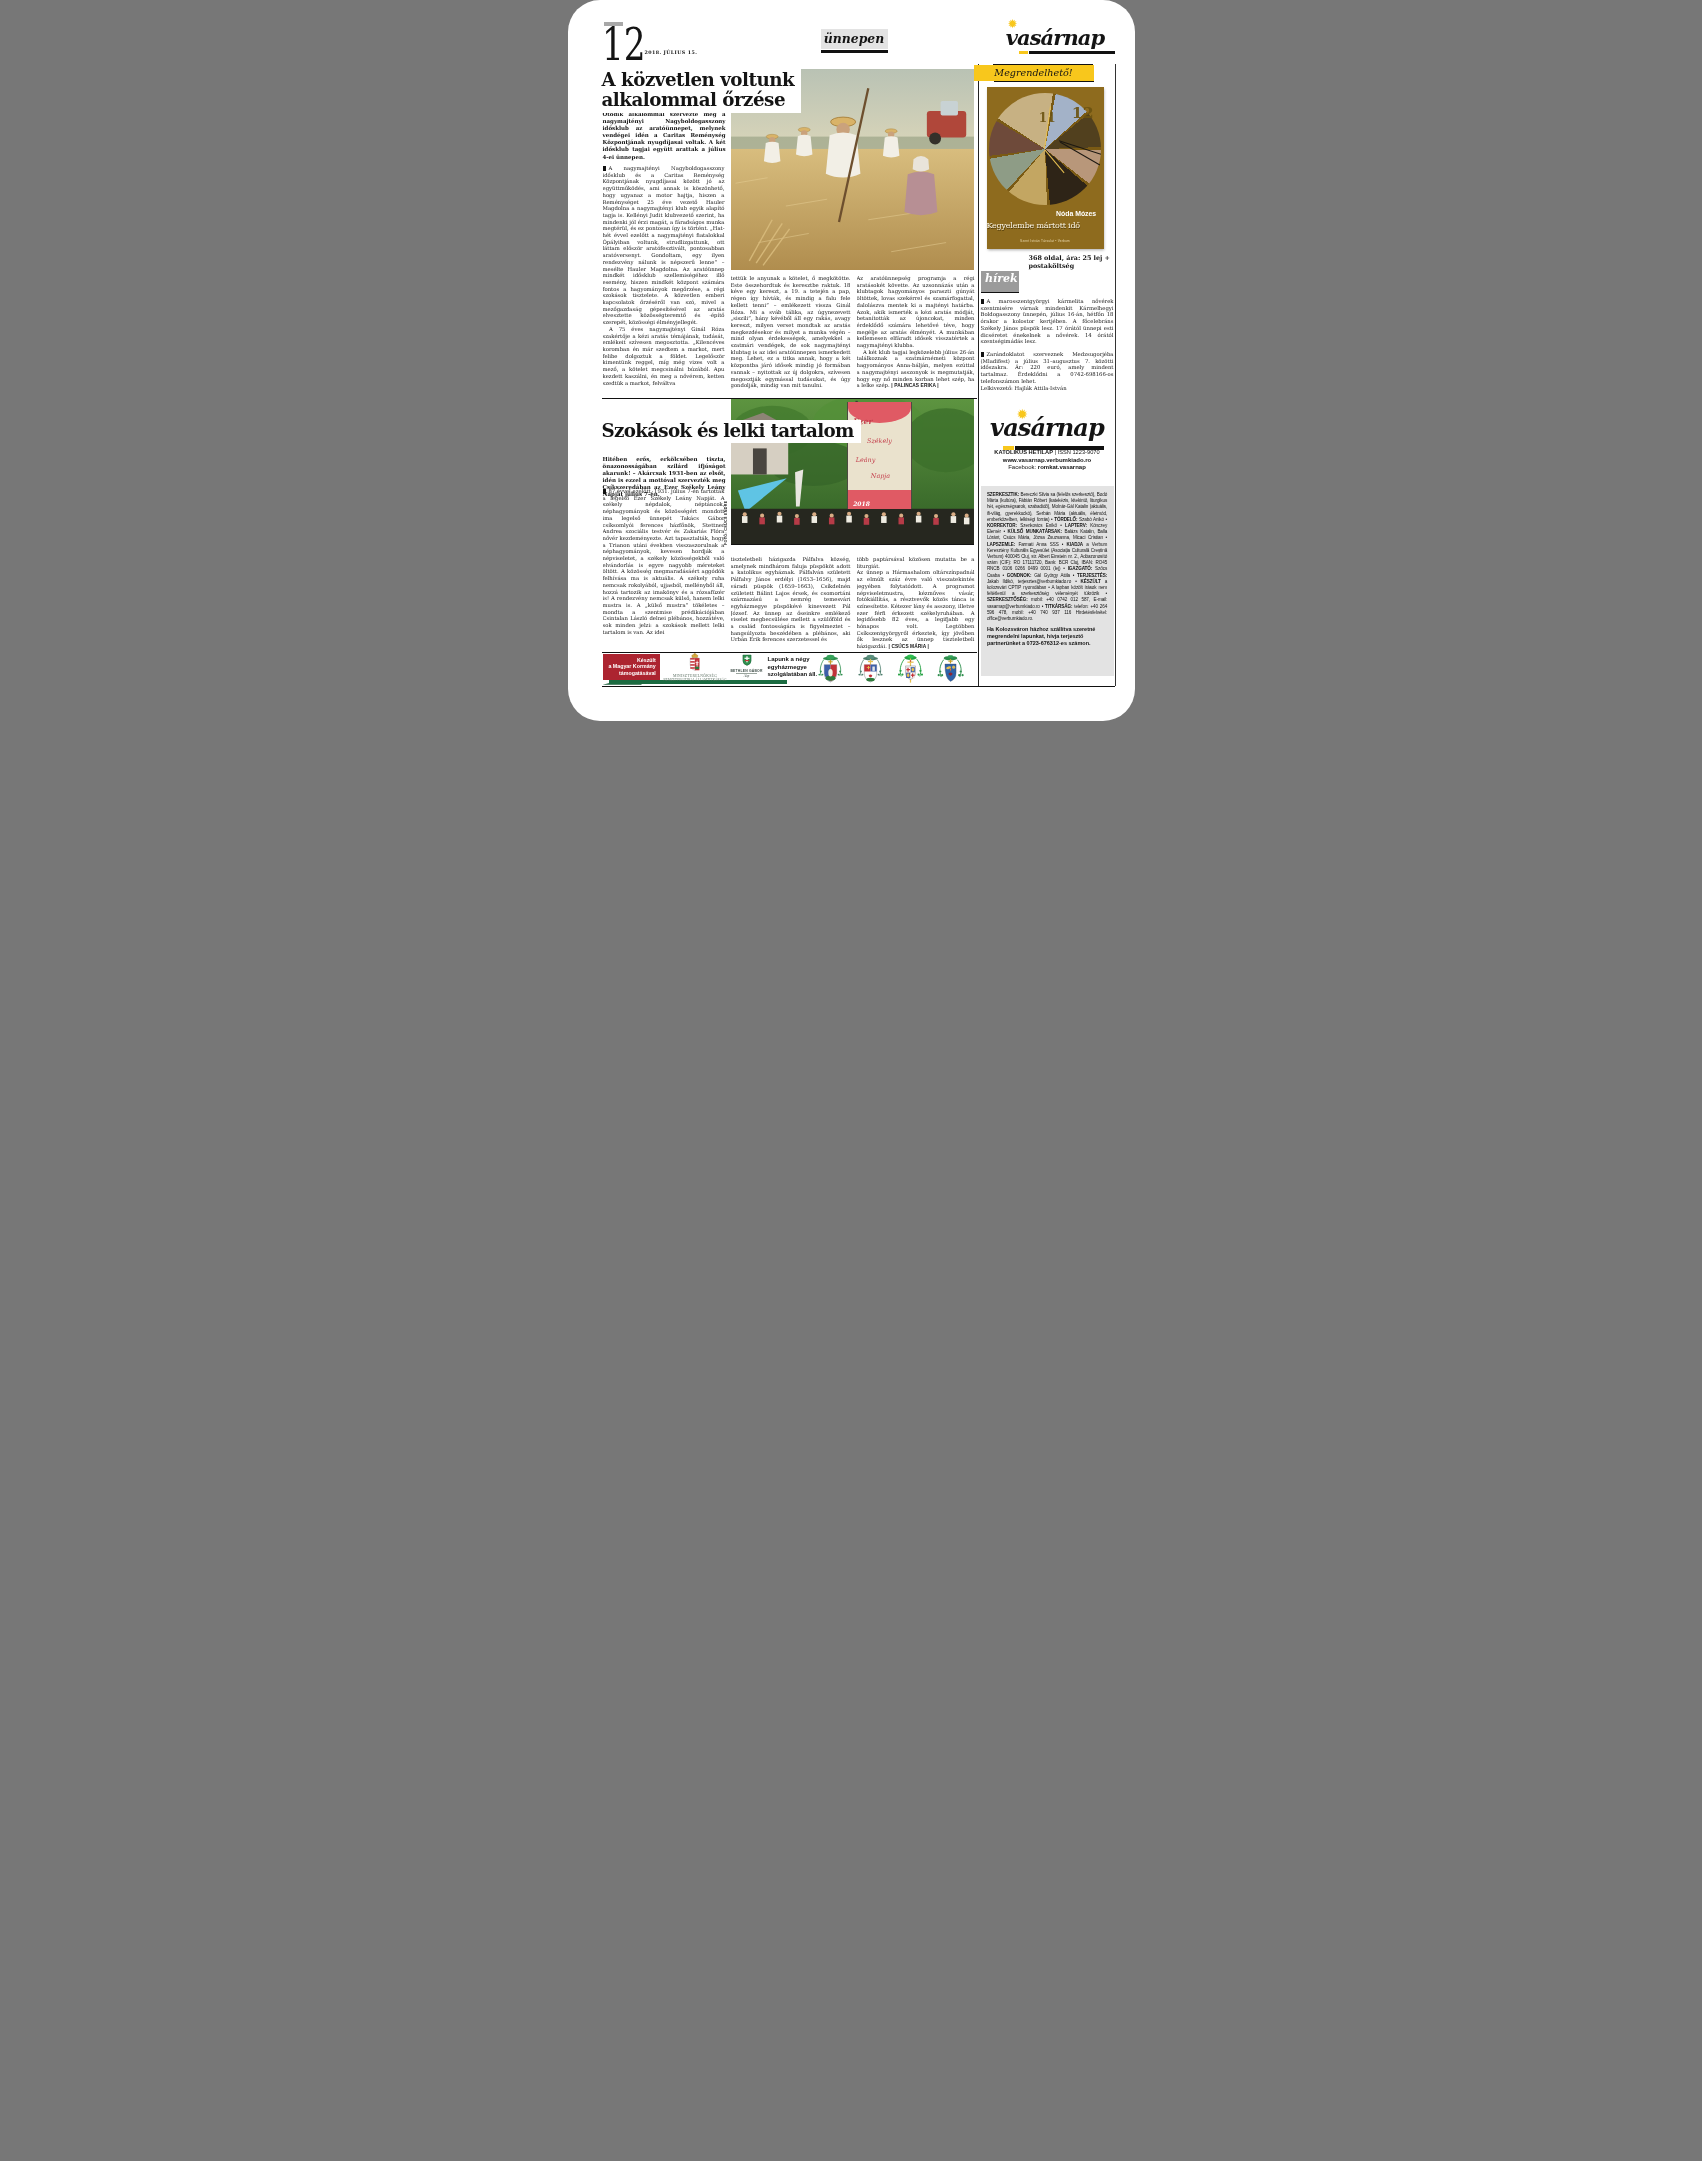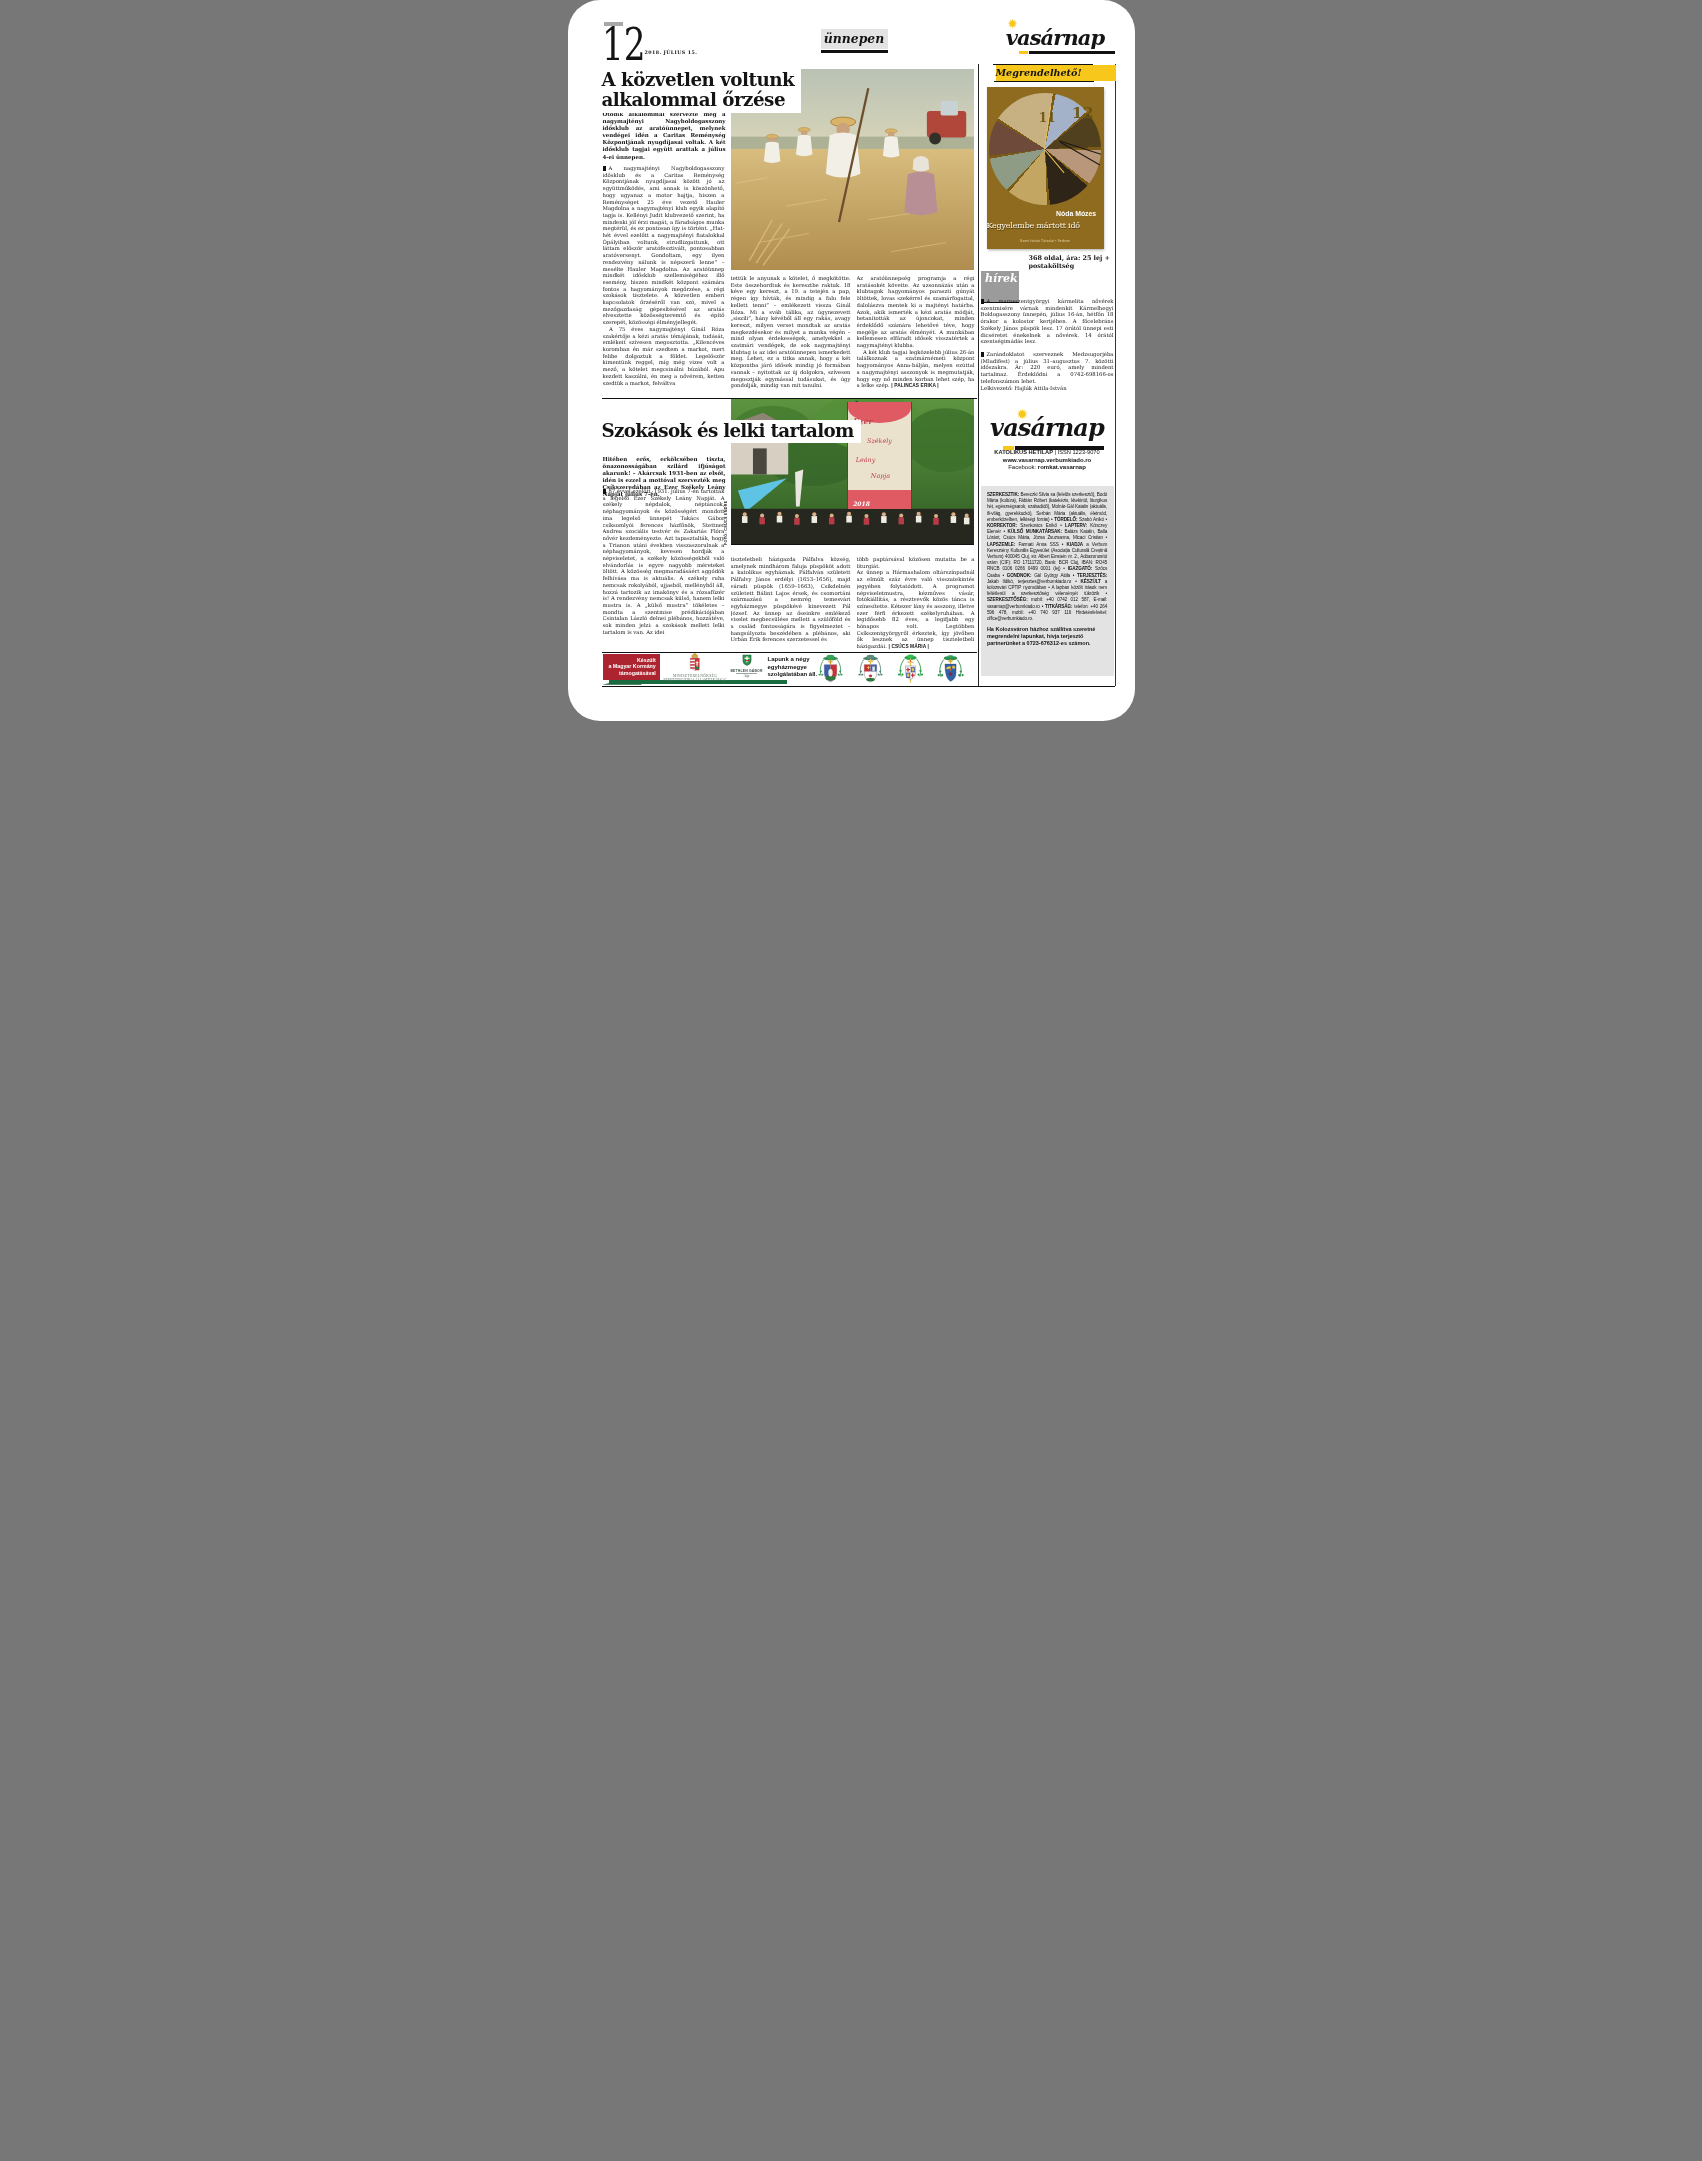--- a/index.html
+++ b/index.html
@@ -198,40 +198,40 @@
   </div>
   <div class="abs body-col" style="left:163px;top:556px;width:120px;height:94px;">
     <p>tiszteletbeli házigazda Pálfalva község, amelynek mindhárom faluja püspököt adott a katolikus egyháznak. Pálfalván született Pálfalvy János erdélyi (1653–1656), majd váradi püspök (1659–1663), Csíkdelnén született Bálint Lajos érsek, és csomortáni származású a nemrég temesvári egyházmegye püspökévé kinevezett Pál József. Az ünnep az őseinkre emlékező viselet megbecsülése mellett a szülőföld és a család fontosságára is figyelmeztet – hangsúlyozta beszédében a plébános, aki Urbán Erik ferences szerzetessel és</p>
   </div>
   <div class="abs body-col" style="left:289px;top:556px;width:118px;height:94px;">
     <p>több paptársával közösen mutatta be a liturgiát.</p>
     <p><span>Az ünnep a Hármashalom oltárszínpadnál az elmúlt száz évre való visszatekintés jegyében folytatódott. A programot népviseletmustra, kézműves vásár, fotókiállítás, a résztvevők közös tánca is színesítette. Kétezer lány és asszony, illetve ezer férfi érkezett székelyruhában. A legidősebb 82 éves, a legifjabb egy hónapos volt. Legtöbben Csíkszentgyörgyről érkeztek, így jövőben ők lesznek az ünnep tiszteletbeli házigazdái.</span> <b class="byline">| CSÚCS MÁRIA |</b></p>
   </div>
 
   <div class="abs rule" style="left:425px;top:64px;width:100px;height:1.4px;"></div>
-  <div class="abs" style="left:428px;top:65px;width:120px;height:15.6px;background:var(--accent-yellow);font-style:italic;font-weight:bold;font-size:9.6px;line-height:15.6px;">Megrendelhető!</div>
+  <div class="abs" style="left:406px;top:65px;width:120px;height:15.6px;background:var(--accent-yellow);text-align:center;font-style:italic;font-weight:normal;font-size:9.6px;line-height:15.6px;">Megrendelhető!</div>
   <div class="abs rule" style="left:426px;top:81px;width:100px;height:1.4px;"></div>
 
   <div class="abs" style="left:419px;top:87px;width:117px;height:162px;background:var(--book-brown);box-shadow:1.4px 1.8px 2.7px rgba(0,0,0,.35);">
     <div class="abs" style="left:2.3px;top:5.5px;width:112px;height:112px;border-radius:50%;
         background:conic-gradient(from -30deg,#c7b183 0 38deg,#7a5a14 38deg 41deg,#a3b2c8 41deg 78deg,#7a5a14 78deg 81deg,#51401e 81deg 118deg,#7a5a14 118deg 121deg,#b8977a 121deg 158deg,#7a5a14 158deg 161deg,#2e2417 161deg 205deg,#7a5a14 205deg 208deg,#c3a662 208deg 250deg,#7a5a14 250deg 253deg,#8e9c86 253deg 290deg,#7a5a14 290deg 293deg,#6e4a3a 293deg 330deg,#7a5a14 330deg 333deg,#c7b183 333deg 360deg);">
       <span class="cover-num" style="left:63px;top:10px;font-size:15.6px;">12</span>
       <span class="cover-num" style="left:30px;top:18.3px;font-size:12px;">11</span>
       <span class="abs" style="left:55px;top:13.7px;width:1.4px;height:43px;background:#e8c050;transform-origin:50% 100%;transform:rotate(8deg);"></span>
       <span class="abs" style="left:55px;top:27.5px;width:1.4px;height:30px;background:#e8c050;transform-origin:50% 100%;transform:rotate(140deg);"></span>
       <span class="abs" style="left:69px;top:54px;width:44px;height:0.9px;background:#1c1812;transform:rotate(18deg);"></span>
       <span class="abs" style="left:68px;top:60px;width:46px;height:0.9px;background:#1c1812;transform:rotate(30deg);"></span>
     </div>
     <div class="abs sans" style="right:7.3px;top:123px;color:#fff;font-weight:bold;font-size:6.9px;">Nóda Mózes</div>
     <div class="abs serif" style="left:0;top:134px;width:100%;text-align:left;color:#fdf8ea;font-size:8px;letter-spacing:-0.2px;text-shadow:0.5px 0.5px 0.5px #4a3608;">Kegyelembe mártott idő</div>
     <div class="abs sans" style="left:0;top:152px;width:100%;text-align:center;color:#ead9ae;font-size:3.2px;letter-spacing:0.2px;">Szent István Társulat • Verbum</div>
   </div>
   <div class="abs serif" style="left:443px;top:254px;width:124px;font-weight:bold;font-size:6.4px;margin-left:18px;">368 oldal, ára: 25 lej + postaköltség</div>
 
-  <div class="abs" style="left:413px;top:271px;width:38px;height:32px;background:var(--hirek-gray);color:#fff;font-style:italic;font-weight:bold;font-size:11px;line-height:16.5px;padding-left:4.6px;box-sizing:border-box;border-bottom:1.8px solid #111;">hírek</div>
+  <div class="abs" style="left:413px;top:271px;width:38px;height:22px;background:var(--hirek-gray);color:#fff;font-style:italic;font-weight:bold;font-size:11px;line-height:16.5px;padding-left:4.6px;box-sizing:border-box;border-bottom:1.8px solid #111;">hírek</div>
 
   <div class="abs newsp" style="left:413px;top:298px;width:133px;">
     <p class="bullet" style="margin:0;">A marosszentgyörgyi kármelita nővérek szentmisére várnak mindenkit Kármelhegyi Boldogasszony ünnepén, július 16-án, hétfőn 18 órakor a kolostor kertjében. A főcelebráns Székely János püspök lesz. 17 órától ünnepi esti dicséretet énekelnek a nővérek. 14 órától szentségimádás lesz.</p>
   </div>
   <div class="abs newsp" style="left:413px;top:351px;width:133px;">
     <p class="bullet" style="margin:0;">Zarándoklatot szerveznek Medzsugorjéba (Mladifest) a július 31–augusztus 7. közötti időszakra. Ár: 220 euró, amely mindent tartalmaz. Érdeklődni a 0742-698166-os telefonszámon lehet.</p>
     <p style="margin:0;">Lelkivezető: Hajlák Attila-István</p>
   </div>
 
   <div class="abs" style="left:413px;top:405px;width:133px;height:80px;text-align:center;">

